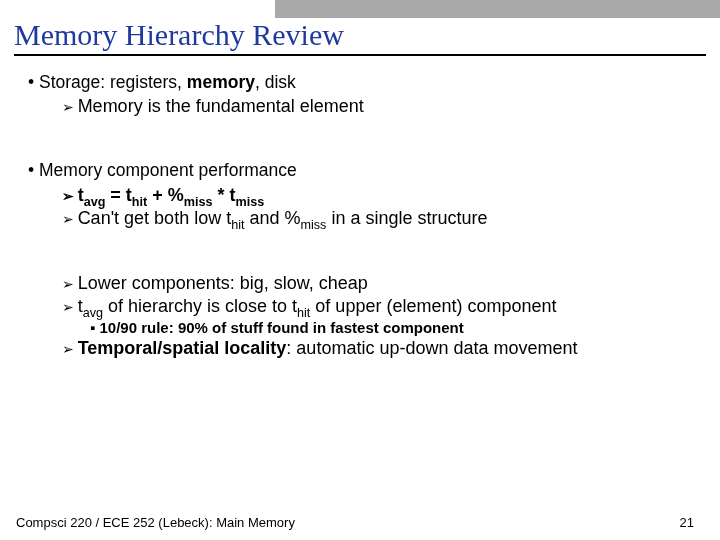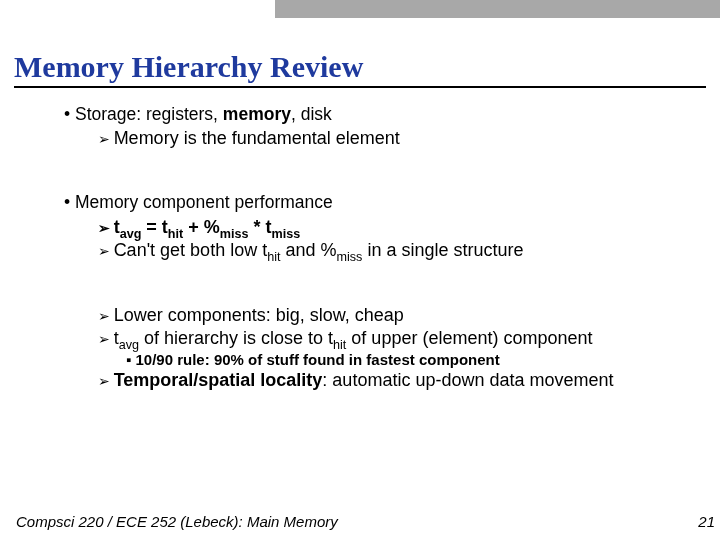--- a/index.html
+++ b/index.html
@@ -15,34 +15,32 @@
   .top-bar {
     position: absolute;
     top: 0; left: 275px; right: 0;
     height: 18px;
     background: #a8a8a8;
   }
   .title {
     font-family: "Comic Sans MS", "Chalkboard SE", cursive;
     color: #1f3a9e;
     font-size: 30px;
-    font-weight: 700;
+    font-weight: 400;
     padding: 18px 14px 2px 14px;
-    margin-top: 32px;
   }
   .title-rule {
     border: none;
     border-top: 2px solid #000;
     margin: 0 14px 10px 14px;
   }
   .content {
     padding: 6px 28px 0 28px;
     font-size: 17.5px;
     line-height: 1.22;
-    margin-left: 36px;
   }
   .bullet-main {
     padding-left: 0;
     text-indent: -14px;
     margin-left: 14px;
     margin-bottom: 2px;
   }
   .bullet-main::before {
     content: "• ";
   }
@@ -62,26 +60,25 @@
     padding-left: 14px;
     font-weight: bold;
   }
   .subsub::before { content: "▪ "; }
   .b { font-weight: bold; }
   sub { font-size: 0.7em; vertical-align: sub; line-height: 0; }
   .spacer { height: 24px; }
   .footer {
     position: absolute;
     bottom: 10px;
-    left: 16px; right: 5px;
+    left: 16px; right: 26px;
     display: flex;
     justify-content: space-between;
-    font-size: 15px;
+    font-size: 13px;
     color: #000;
-    font-style: italic;
   }
 </style>
 </head>
 <body>
 
 <div class="top-bar"></div>
 
 <div class="title">Memory Hierarchy Review</div>
 <hr class="title-rule">
 

